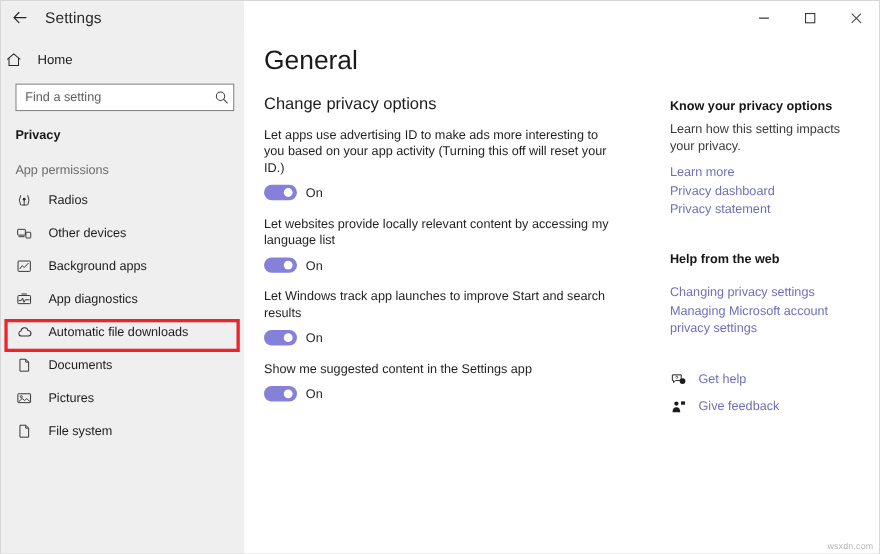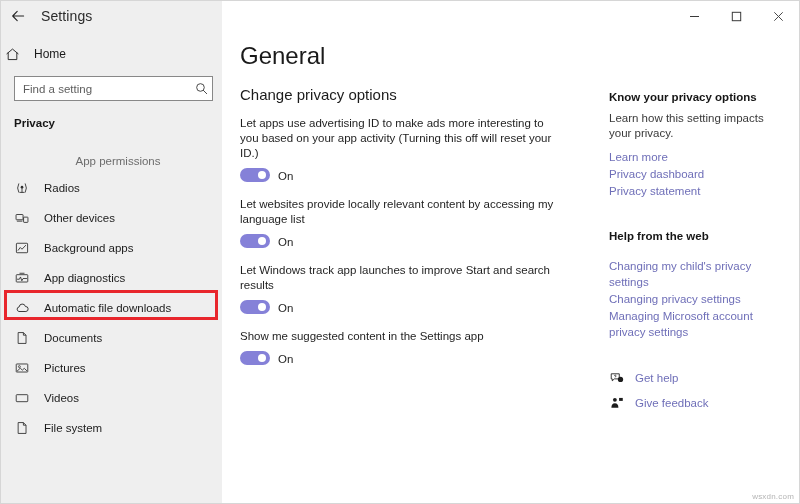--- a/index.html
+++ b/index.html
@@ -135,23 +135,22 @@
     font-size: 11.5px;
     font-weight: bold;
     color: #161616;
     padding: 0 0 0 13px;
     margin-top: 16px;
   }
   .group-title {
     font-size: 11.5px;
     color: #6d6d6d;
     padding-left: 13px;
-    margin-top: 26px;
+    margin-top: 20px;
     margin-bottom: 6px;
-    text-align: center;
   }
 
   .nav-item {
     display: flex;
     align-items: center;
     height: 30px;
     padding-left: 14px;
     cursor: pointer;
     position: relative;
   }
@@ -433,28 +432,20 @@
         <span class="nav-ico">
           <svg width="14" height="14" viewBox="0 0 16 16">
             <rect x="1.4" y="3.4" width="13.2" height="9.2" rx="0.6" fill="none" stroke="#303030" stroke-width="1"></rect>
             <circle cx="5" cy="6.4" r="1.1" fill="none" stroke="#303030" stroke-width="0.9"></circle>
             <path d="M2.2 11.8 L6 8.2 L8.4 10.4 L10.6 8.4 L13.8 11.4" fill="none" stroke="#303030" stroke-width="1" stroke-linejoin="round"></path>
           </svg>
         </span>
         <span class="nav-label">Pictures</span>
       </div>
 
-      <div class="nav-item">
-        <span class="nav-ico">
-          <svg width="14" height="14" viewBox="0 0 16 16">
-            <rect x="1.4" y="4.2" width="13.2" height="8" rx="0.8" fill="none" stroke="#303030" stroke-width="1"></rect>
-          </svg>
-        </span>
-        <span class="nav-label">Videos</span>
-      </div>
 
       <div class="nav-item">
         <span class="nav-ico">
           <svg width="14" height="14" viewBox="0 0 16 16">
             <path d="M3.6 1.8 H9.6 L12.6 4.8 V14.2 H3.6 Z" fill="none" stroke="#303030" stroke-width="1" stroke-linejoin="round"></path>
             <path d="M9.6 1.8 V4.8 H12.6" fill="none" stroke="#303030" stroke-width="1" stroke-linejoin="round"></path>
           </svg>
         </span>
         <span class="nav-label">File system</span>
       </div>
@@ -514,21 +505,20 @@
         <div class="rail-head">Know your privacy options</div>
         <div class="rail-text">Learn how this setting impacts your privacy.</div>
         <a class="rail-link" style="color: rgb(111, 111, 184);">Learn more</a>
         <a class="rail-link" style="color: rgb(111, 111, 184);">Privacy dashboard</a>
         <a class="rail-link" style="color: rgb(111, 111, 184);">Privacy statement</a>
 
         <div class="rail-gap-lg"></div>
 
         <div class="rail-head">Help from the web</div>
         <div class="rail-gap-sm"></div>
-        <a class="rail-link" style="color: rgb(111, 111, 184);">Changing my child's privacy settings</a>
         <a class="rail-link" style="color: rgb(111, 111, 184);">Changing privacy settings</a>
         <a class="rail-link" style="color: rgb(111, 111, 184);">Managing Microsoft account privacy settings</a>
 
         <div class="rail-gap-lg"></div>
 
         <div class="iconlink">
           <span class="il-ico">
             <svg width="14" height="14" viewBox="0 0 16 16">
               <path d="M1.4 3.2 H10.6 V9 H5 L2.6 11.2 V9 H1.4 Z" fill="none" stroke="#1d1d1d" stroke-width="1" stroke-linejoin="round"></path>
               <circle cx="12" cy="9.6" r="3" fill="#1d1d1d"></circle>

